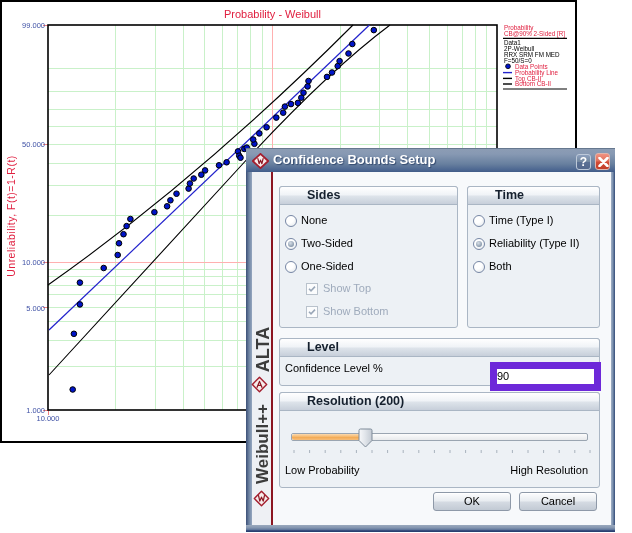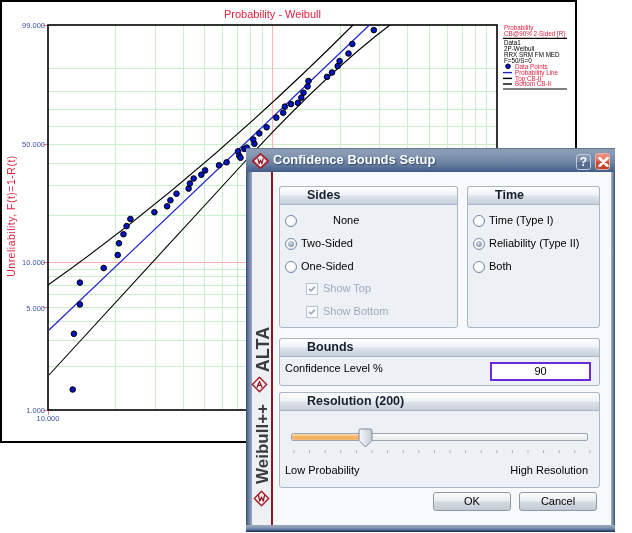--- a/index.html
+++ b/index.html
@@ -35,21 +35,21 @@
   background:linear-gradient(180deg,#ffffff 0%,#f0f3f7 45%,#dde3ea 55%,#c7cfda 100%);
   font-size:12.5px;font-weight:bold;color:#15202e;line-height:17px;padding-left:27px;}
 .radio{position:absolute;width:10px;height:10px;border:1px solid #7787a5;border-radius:50%;
   background:radial-gradient(circle at 35% 30%,#ffffff 40%,#dfe5ea 100%);}
 .radio .dot{position:absolute;left:2px;top:2px;width:6px;height:6px;border-radius:50%;
   background:radial-gradient(circle at 40% 35%,#cdd6e0 10%,#8495a8 75%);}
 .chk{position:absolute;width:10px;height:10px;border:1px solid #b9c2cc;background:#fbfcfd;}
 .chk svg{display:block;}
 .lbl{position:absolute;font-size:11px;color:#000000;white-space:nowrap;}
 .glbl{position:absolute;font-size:11px;color:#9fabbc;white-space:nowrap;}
-#cfield{position:absolute;background:#ffffff;border:2px solid #6d28d9;font-size:11px;text-align:center;color:#000;}
+#cfield{position:absolute;background:#ffffff;border:7px solid #6d28d9;font-size:11px;color:#000;}
 .btn{position:absolute;width:76px;height:17px;border:1px solid #8e99a8;border-radius:3px;
   background:linear-gradient(180deg,#fdfdfe 0%,#e9edf1 45%,#d4dae2 55%,#c2cad4 100%);
   box-shadow:inset 0 1px 0 #ffffff;
   font-size:11px;color:#000;text-align:center;line-height:17px;}
 </style>
 </head>
 <body>
 <div id="stage">
 <svg id="chart" width="632" height="533" viewBox="0 0 632 533">
 
@@ -227,21 +227,21 @@
       <div class="vtxt" style="left:-34px;top:262px;width:90px;font-size:17px;">Weibull++</div>
       <svg width="17" height="17" viewBox="0 0 19 19" style="position:absolute;left:1px;top:318px;">
         <path d="M9.5,1.5 L17.5,9.5 L9.5,17.5 L1.5,9.5 Z" fill="#f7eceb" stroke="#a41e2e" stroke-width="1.6" stroke-linejoin="round"></path>
         <path d="M6.2,6.4 L7.6,12.4 L9.5,8 L11.4,12.4 L12.8,6.4" fill="none" stroke="#8c1622" stroke-width="1.4" stroke-linejoin="round" stroke-linecap="round"></path>
       </svg>
     </div>
 
     <div class="gbox" style="left:27px;top:14px;width:177px;height:140px;">
       <div class="ghead">Sides</div>
       <div class="radio" style="left:5px;top:28px;"></div>
-          <div class="lbl" style="left:21px;top:27px;margin-left:32px;">None</div>
+          <div class="lbl" style="left:21px;top:27px;">None</div>
       <div class="radio" style="left:5px;top:51px;">
             <div class="dot"></div>
           </div>
           <div class="lbl" style="left:21px;top:50px;">Two-Sided</div>
       <div class="radio" style="left:5px;top:74px;"></div>
           <div class="lbl" style="left:21px;top:73px;">One-Sided</div>
       <div class="chk" style="left:26px;top:96px;">
             <svg width="10" height="10" viewBox="0 0 10 10">
               <path d="M2,4.8 L4,6.8 L8,2.6" stroke="#9aa7b8" stroke-width="1.6" fill="none"></path>
             </svg>
@@ -261,21 +261,21 @@
           <div class="lbl" style="left:21px;top:27px;">Time (Type I)</div>
       <div class="radio" style="left:5px;top:51px;">
             <div class="dot"></div>
           </div>
           <div class="lbl" style="left:21px;top:50px;">Reliability (Type II)</div>
       <div class="radio" style="left:5px;top:74px;"></div>
           <div class="lbl" style="left:21px;top:73px;">Both</div>
     </div>
 
     <div class="gbox" style="left:27px;top:166px;width:319px;height:46px;">
-      <div class="ghead">Bounds</div>
+      <div class="ghead">Level</div>
       <div class="lbl" style="left:5px;top:23px;">Confidence Level %</div>
       <div id="cfield" style="left:210px;top:23px;width:97px;height:15px;line-height:15px;">90</div>
     </div>
 
     <div class="gbox" style="left:27px;top:220px;width:319px;height:94px;">
       <div class="ghead">Resolution (200)</div>
       <div style="position:absolute;left:11px;top:40px;width:295px;height:6px;border:1px solid #9aa5b1;border-radius:2px;background:linear-gradient(180deg,#fcfcfc 0%,#e8eaec 100%);">
         <div style="position:absolute;left:0px;top:0px;width:69px;height:6px;border-radius:2px 0 0 2px;background:linear-gradient(180deg,#fbd9ae 0%,#f6b96e 45%,#f3ab55 55%,#f6bd7a 100%);"></div>
       </div>
       <svg width="15" height="20" viewBox="0 0 15 20" style="position:absolute;left:78px;top:35px;">

